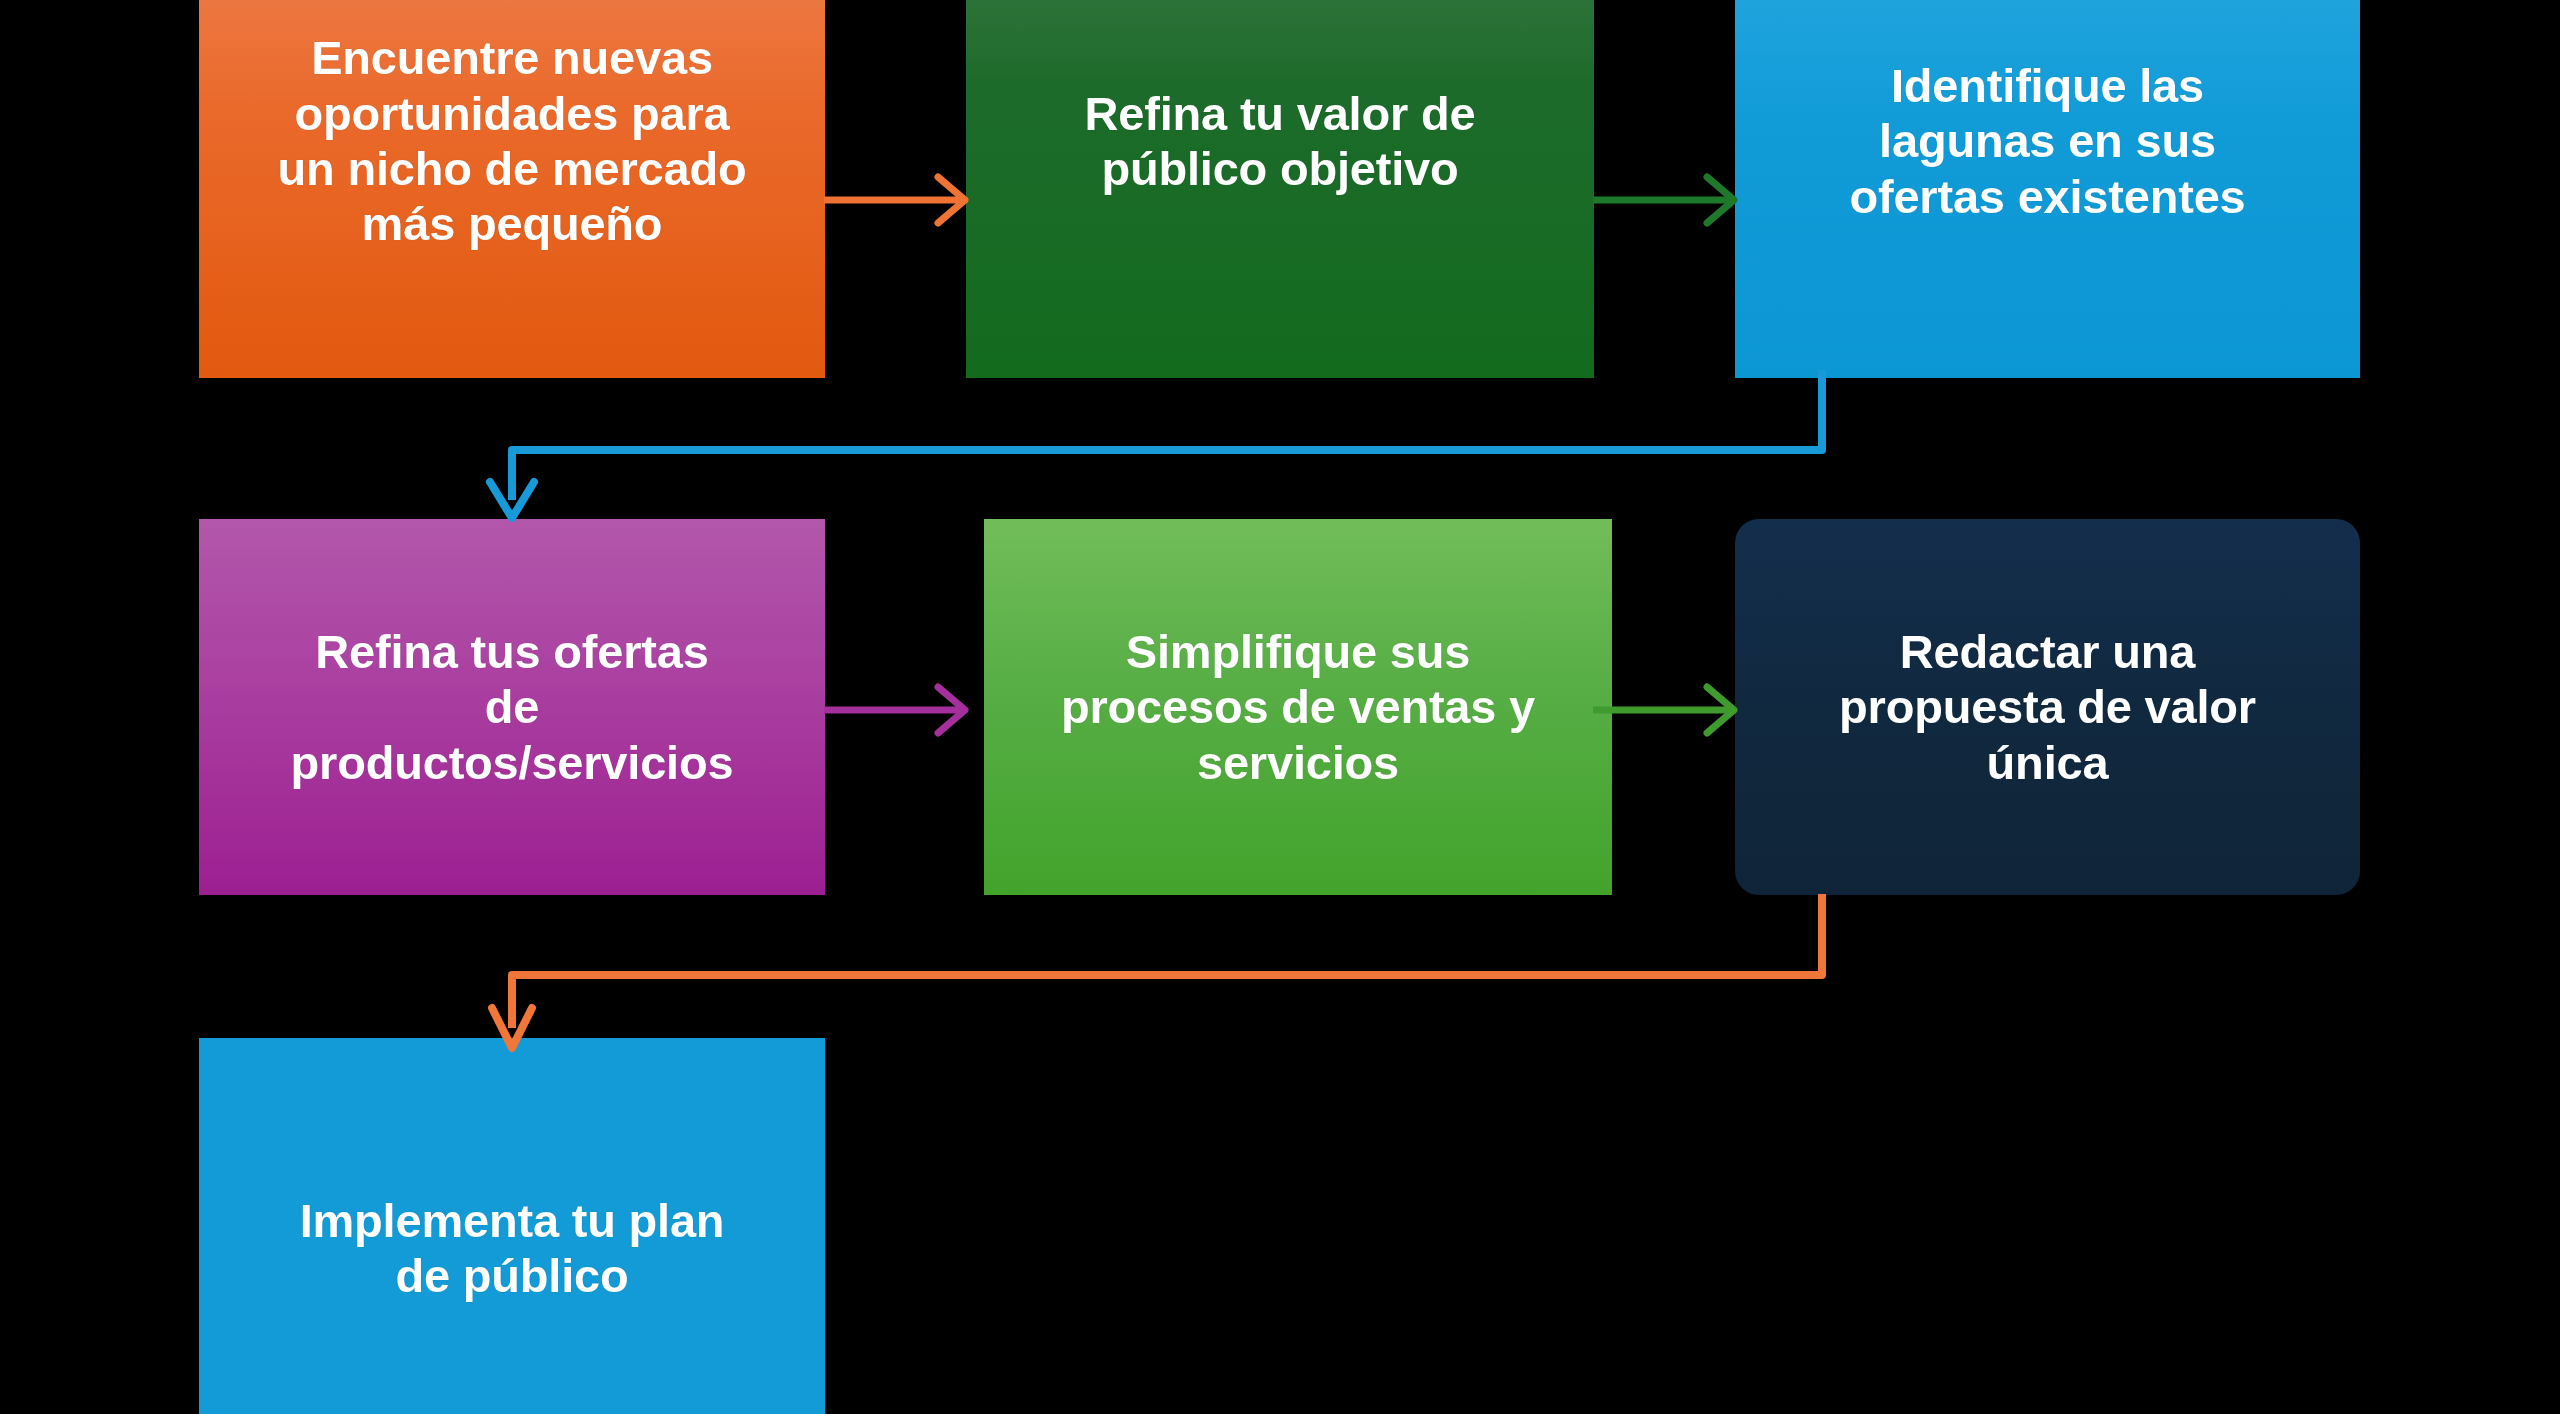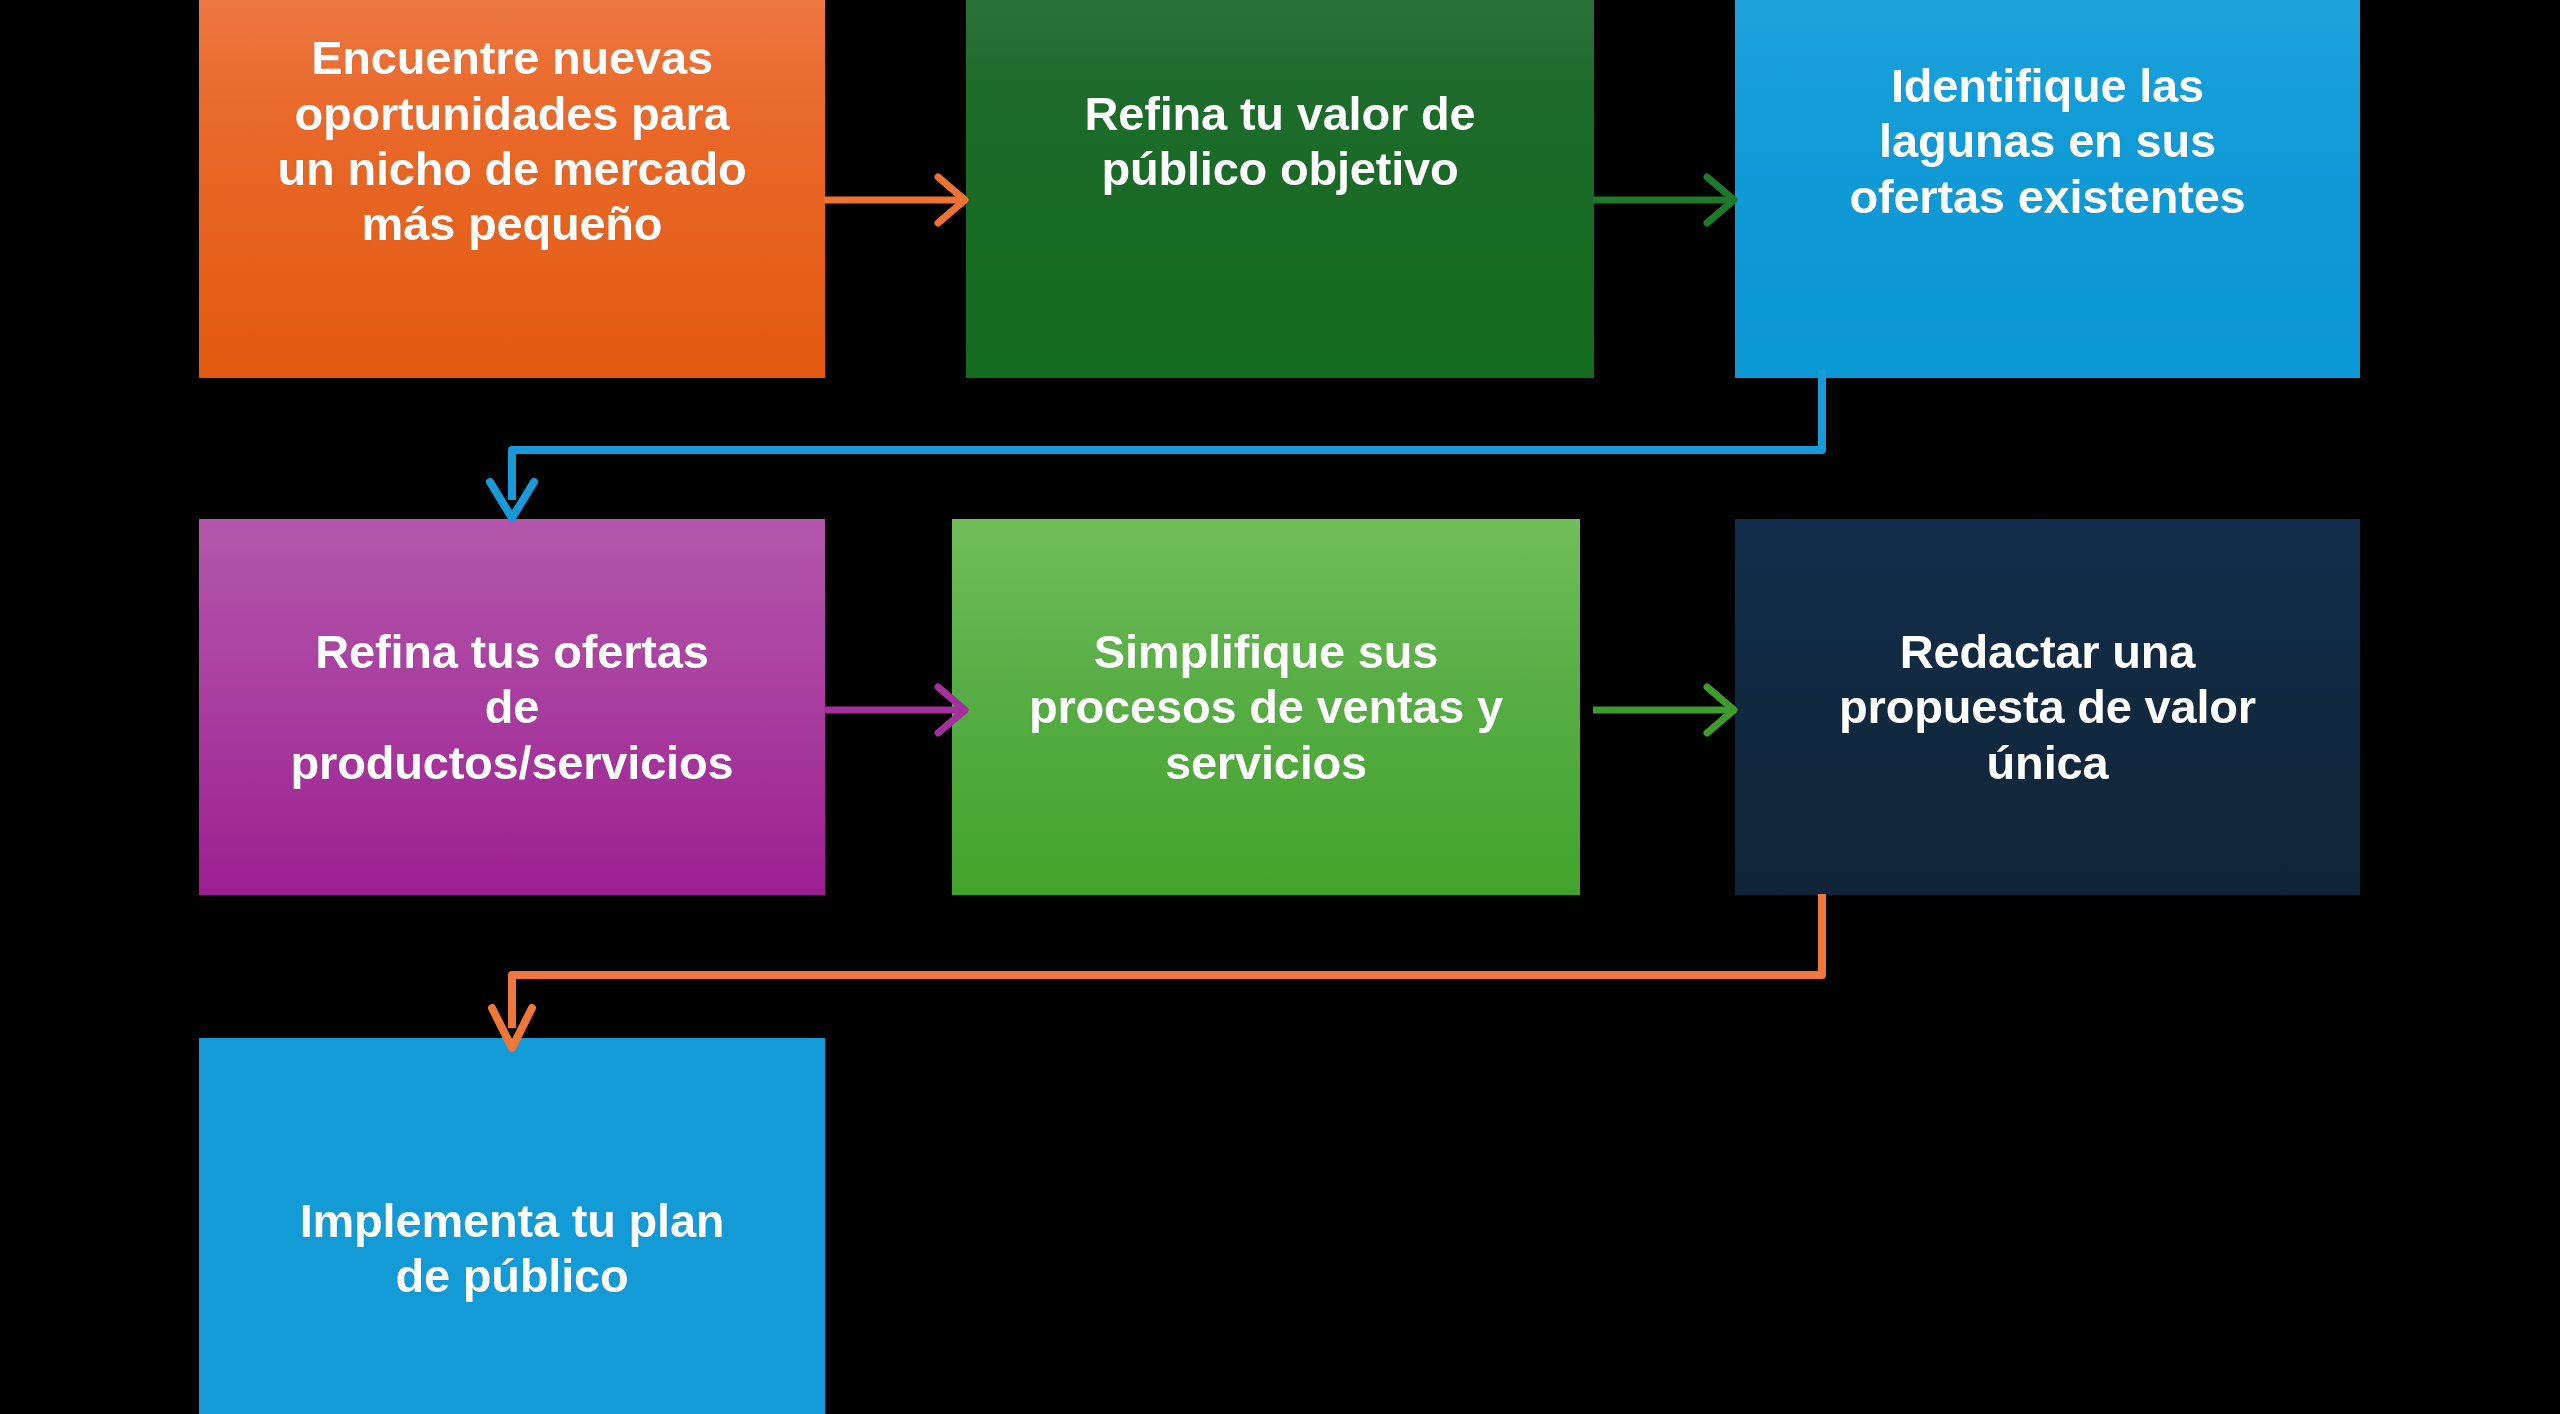--- a/index.html
+++ b/index.html
@@ -39,22 +39,22 @@
     white-space: pre-line;
     text-shadow: 0 0 1px rgba(0,0,0,0.22);
   }
 
   
   #node-1 { left: 199px; top: -96px;  width: 626px; height: 474px; }
   #node-2 { left: 966px; top: -96px;  width: 628px; height: 474px; }
   #node-3 { left: 1735px; top: -96px; width: 625px; height: 474px; }
 
   #node-4 { left: 199px; top: 519px;  width: 626px; height: 376px; }
-  #node-5 { left: 952px; top: 519px;  width: 628px; height: 376px; }
-  #node-6 { left: 1735px; top: 519px; width: 625px; height: 376px; }
+  #node-5 { left: 984px; top: 519px;  width: 628px; height: 376px; }
+  #node-6 { left: 1735px; top: 519px; width: 625px; height: 376px; border-radius: 24px; }
 
   #node-7 { left: 199px; top: 1038px; width: 626px; height: 420px; }
 
   
   .fill-orange      { background: linear-gradient(180deg, #ef8354 0%, #ea6a2c 42%, #e2590f 100%); }
   .fill-darkgreen   { background: linear-gradient(180deg, #3d7a46 0%, #1d6b2b 38%, #136b1e 100%); }
   .fill-blue        { background: linear-gradient(180deg, #2ba8e0 0%, #119cd8 45%, #0b96d4 100%); }
   .fill-magenta     { background: linear-gradient(180deg, #b257ab 0%, #aa3fa0 45%, #9c1f92 100%); }
   .fill-lightgreen  { background: linear-gradient(180deg, #71bd5a 0%, #57ae45 45%, #42a32b 100%); }
   .fill-navy        { background: linear-gradient(180deg, #132d4c 0%, #11293f 50%, #0f2438 100%); }

